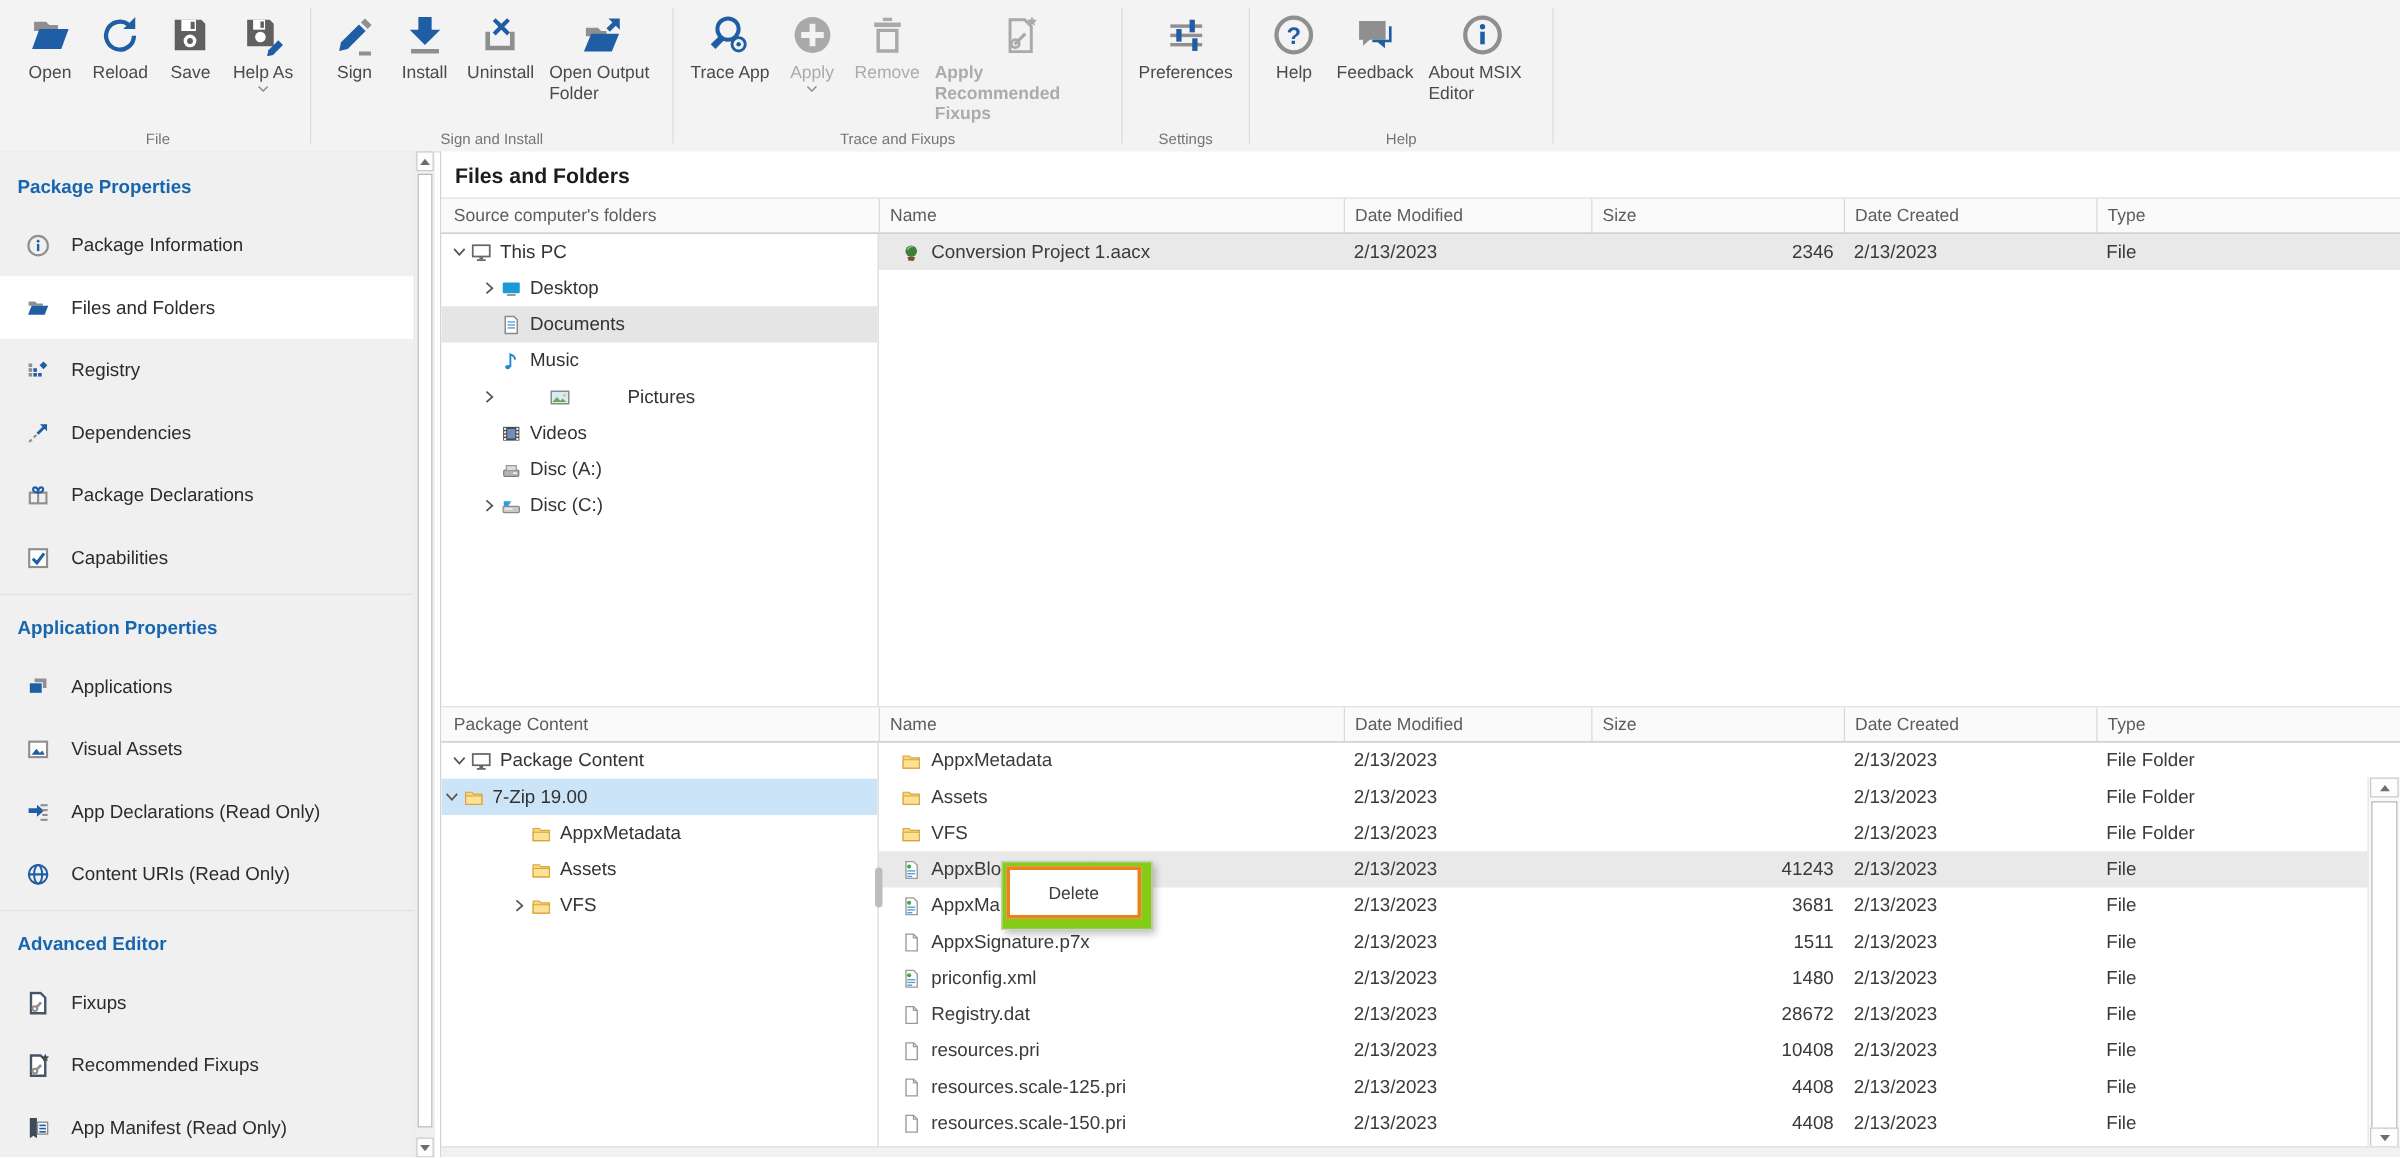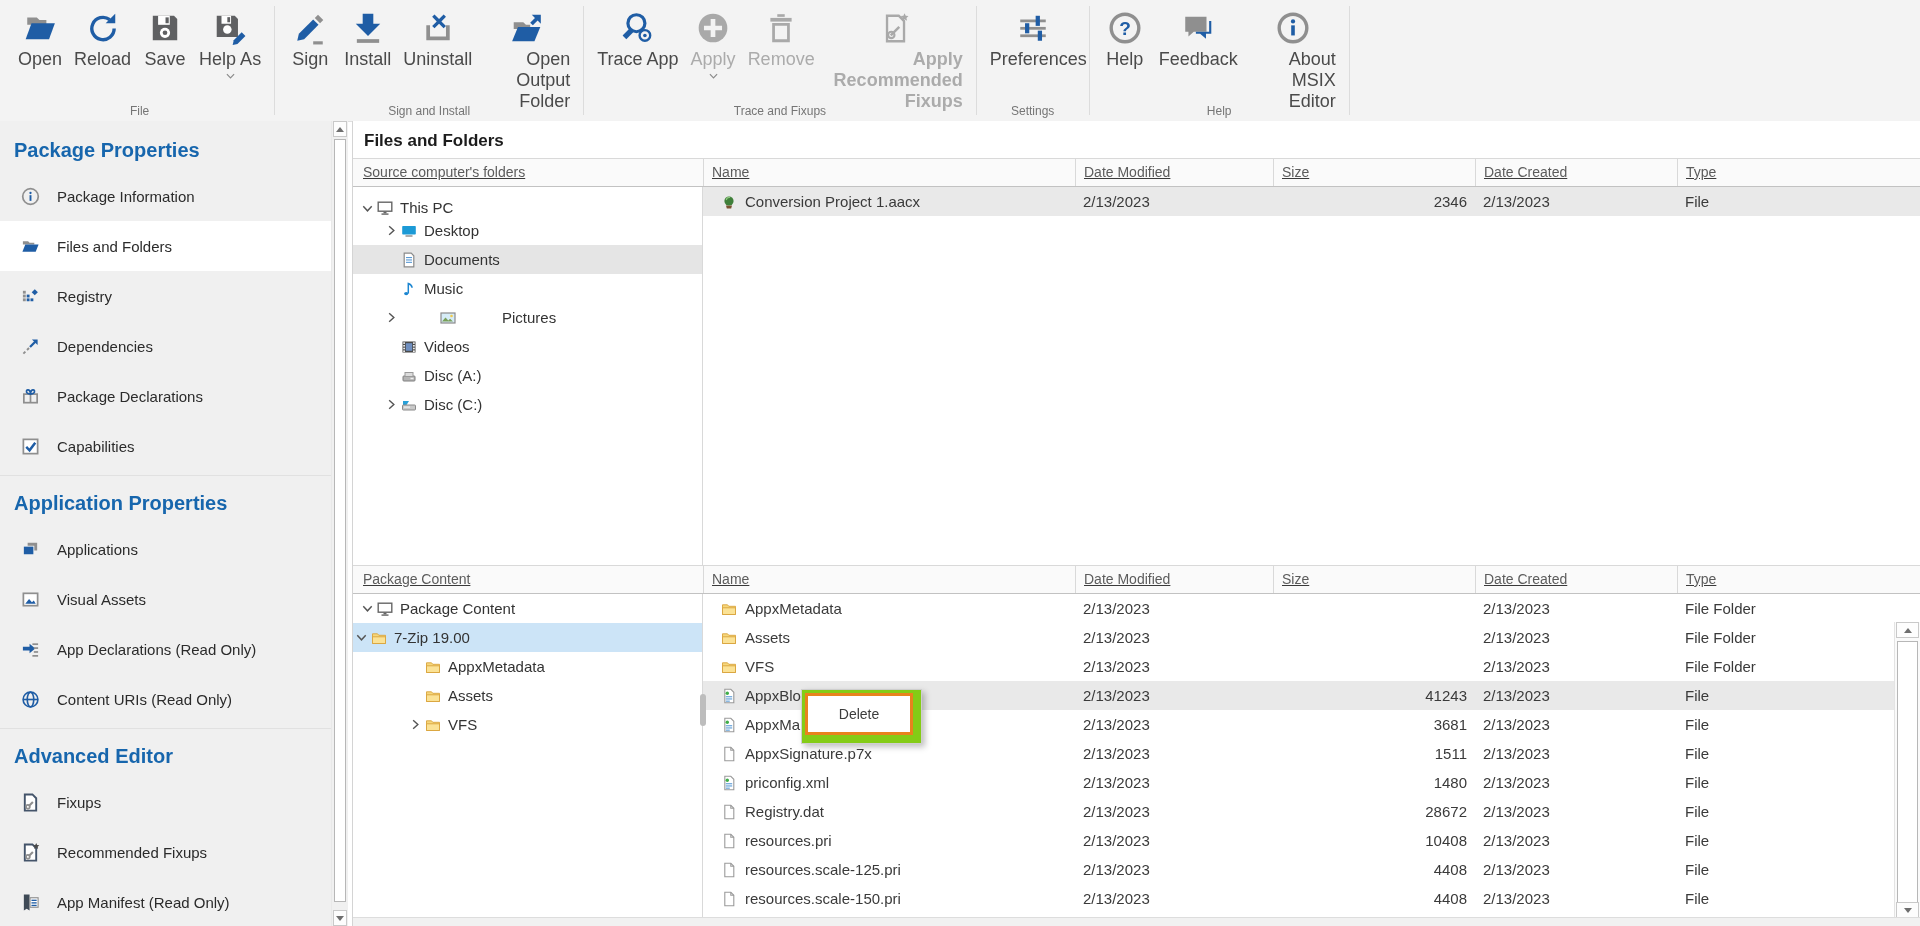--- a/index.html
+++ b/index.html
@@ -6,49 +6,49 @@
   .app{position:relative;width:1920px;height:926px;overflow:hidden;background:#fff;
        font-family:"Liberation Sans",sans-serif;color:#3a3a3a;-webkit-font-smoothing:antialiased;}
   
   .ribbon{position:absolute;left:0;top:0;right:0;height:121px;background:#f3f3f3;border-bottom:1px solid #e0e0e0;}
   .ribbon-inner{display:flex;height:100%;padding-left:6px;align-items:stretch;}
   .rgroup{position:relative;display:flex;align-items:flex-start;padding:7px 6px 22px 6px;}
   .rgroup-label{position:absolute;left:0;right:0;bottom:3px;text-align:center;font-size:12px;color:#757575;}
   .rsep{width:1px;background:#dcdcdc;margin:6px 1px;}
   .rbutton{display:flex;flex-direction:column;align-items:center;padding:0 6px;min-width:44px;}
   .rbutton .icon{height:42px;display:flex;align-items:center;justify-content:center;}
-  .rlabel{font-size:18px;line-height:1.18;color:#4a4a4a;text-align:right;max-width:86px;}
+  .rlabel{font-size:14px;line-height:1.18;color:#4a4a4a;text-align:left;max-width:86px;}
   .rbutton.wide .rlabel{max-width:136px;font-weight:bold;}
   .rbutton.disabled .rlabel{color:#ababab;}
   .rchev{margin-top:2px;height:7px;display:flex;align-items:center;}
   
   .sidebar{position:absolute;left:0;top:121px;bottom:0;width:348px;background:#f0f0f0;}
   .side-scroll{position:absolute;left:0;right:16px;top:0;bottom:0;padding-top:6px;overflow:hidden;}
-  .side-heading{height:44px;line-height:46px;padding-left:14px;font-size:20px;font-weight:bold;color:#1766ad;}
+  .side-heading{height:44px;line-height:46px;padding-left:14px;font-size:15px;font-weight:bold;color:#1766ad;}
   .side-item{height:50px;display:flex;align-items:center;padding-left:20px;font-size:15px;color:#2b2b2b;}
   .side-item .icon{width:20px;display:inline-flex;justify-content:center;margin-right:17px;}
   .side-item.selected{background:#ffffff;}
   .side-divider{height:1px;background:#e1e1e1;margin:4px 0;}
   
   .vscroll{position:absolute;background:#f0f0f0;}
   .side-vscroll{right:0;top:0;bottom:0;width:16px;border-left:1px solid #e9e9e9;}
   .list-vscroll{right:0;top:28px;bottom:0;width:25px;background:#fafafa;border-left:1px solid #e4e4e4;}
   .scroll-arrow{position:absolute;left:1px;right:1px;height:16px;display:flex;align-items:center;justify-content:center;
                 background:#fdfdfd;border:1px solid #c9c9c9;box-sizing:border-box;}
   .scroll-arrow.up{top:0;}.scroll-arrow.down{bottom:0;}
   .tri-up{width:0;height:0;border-left:4px solid transparent;border-right:4px solid transparent;border-bottom:5px solid #6e6e6e;}
   .tri-down{width:0;height:0;border-left:4px solid transparent;border-right:4px solid transparent;border-top:5px solid #6e6e6e;}
   .scroll-thumb{position:absolute;left:2px;right:2px;background:#ffffff;border:1px solid #b7b7b7;box-sizing:border-box;}
   .side-vscroll .scroll-thumb{top:18px;bottom:24px;}
   .list-vscroll .scroll-thumb{top:19px;height:276px;}
   
   .main{position:absolute;left:352px;top:121px;right:0;bottom:0;background:#fff;border-left:1px solid #d4d4d4;box-sizing:border-box;}
   .main-title{height:38px;line-height:40px;padding-left:11px;font-size:17px;font-weight:bold;color:#1c1c1c;
               border-bottom:1px solid #d9d9d9;box-sizing:border-box;}
-  .panel{position:absolute;left:0;right:0;display:flex;flex-direction:column;text-decoration:underline;}
+  .panel{position:absolute;left:0;right:0;display:flex;flex-direction:column;}
   .panel-top{top:38px;height:406px;}
   .panel-bottom{top:444px;bottom:8px;border-top:1px solid #d9d9d9;}
   .phead{display:grid;grid-template-columns:350px 372px 198px 202px 202px 1fr;height:28px;line-height:27px;
          background:#fafafa;border-bottom:1px solid #c2c2c2;font-size:14px;color:#5c5c5c;flex:0 0 auto;box-sizing:border-box;}
   .ph-tree{padding-left:10px;}
   .ph-col{padding-left:8px;border-left:1px solid #d9d9d9;}
   .pbody{position:relative;flex:1 1 auto;overflow:hidden;}
   .ptree{position:absolute;left:0;top:0;bottom:0;width:350px;border-right:1px solid #d9d9d9;box-sizing:border-box;overflow:hidden;}
   .plist{position:absolute;left:350px;right:0;top:0;bottom:0;overflow:hidden;}
   .plist.with-sb{right:25px;}
@@ -447,21 +447,21 @@
         <div class="phead">
           <div class="ph-tree">Source computer's folders</div>
           <div class="ph-col">Name</div>
           <div class="ph-col">Date Modified</div>
           <div class="ph-col">Size</div>
           <div class="ph-col">Date Created</div>
           <div class="ph-col">Type</div>
         </div>
         <div class="pbody">
           <div class="ptree">
-            <div class="trow" style="padding-left: 6px; align-items: flex-end;">
+            <div class="trow" style="padding-left: 6px;">
               <span class="exp">
                 <svg viewBox="0 0 16 16" width="15" height="15">
                   <path d="m3.5 5.5 4.5 5 4.5-5" fill="none" stroke="#555" stroke-width="1.5"></path>
                 </svg>
               </span>
               <span class="icon ">
                 <svg viewBox="0 0 16 16" width="16" height="16">
                   <rect x="1.2" y="2.2" width="13.6" height="9" fill="#fff" stroke="#666" stroke-width="1.4"></rect>
                   <rect x="6.5" y="11.8" width="3" height="1.6" fill="#666"></rect>
                   <rect x="4.5" y="13.4" width="7" height="1.4" fill="#666"></rect>

